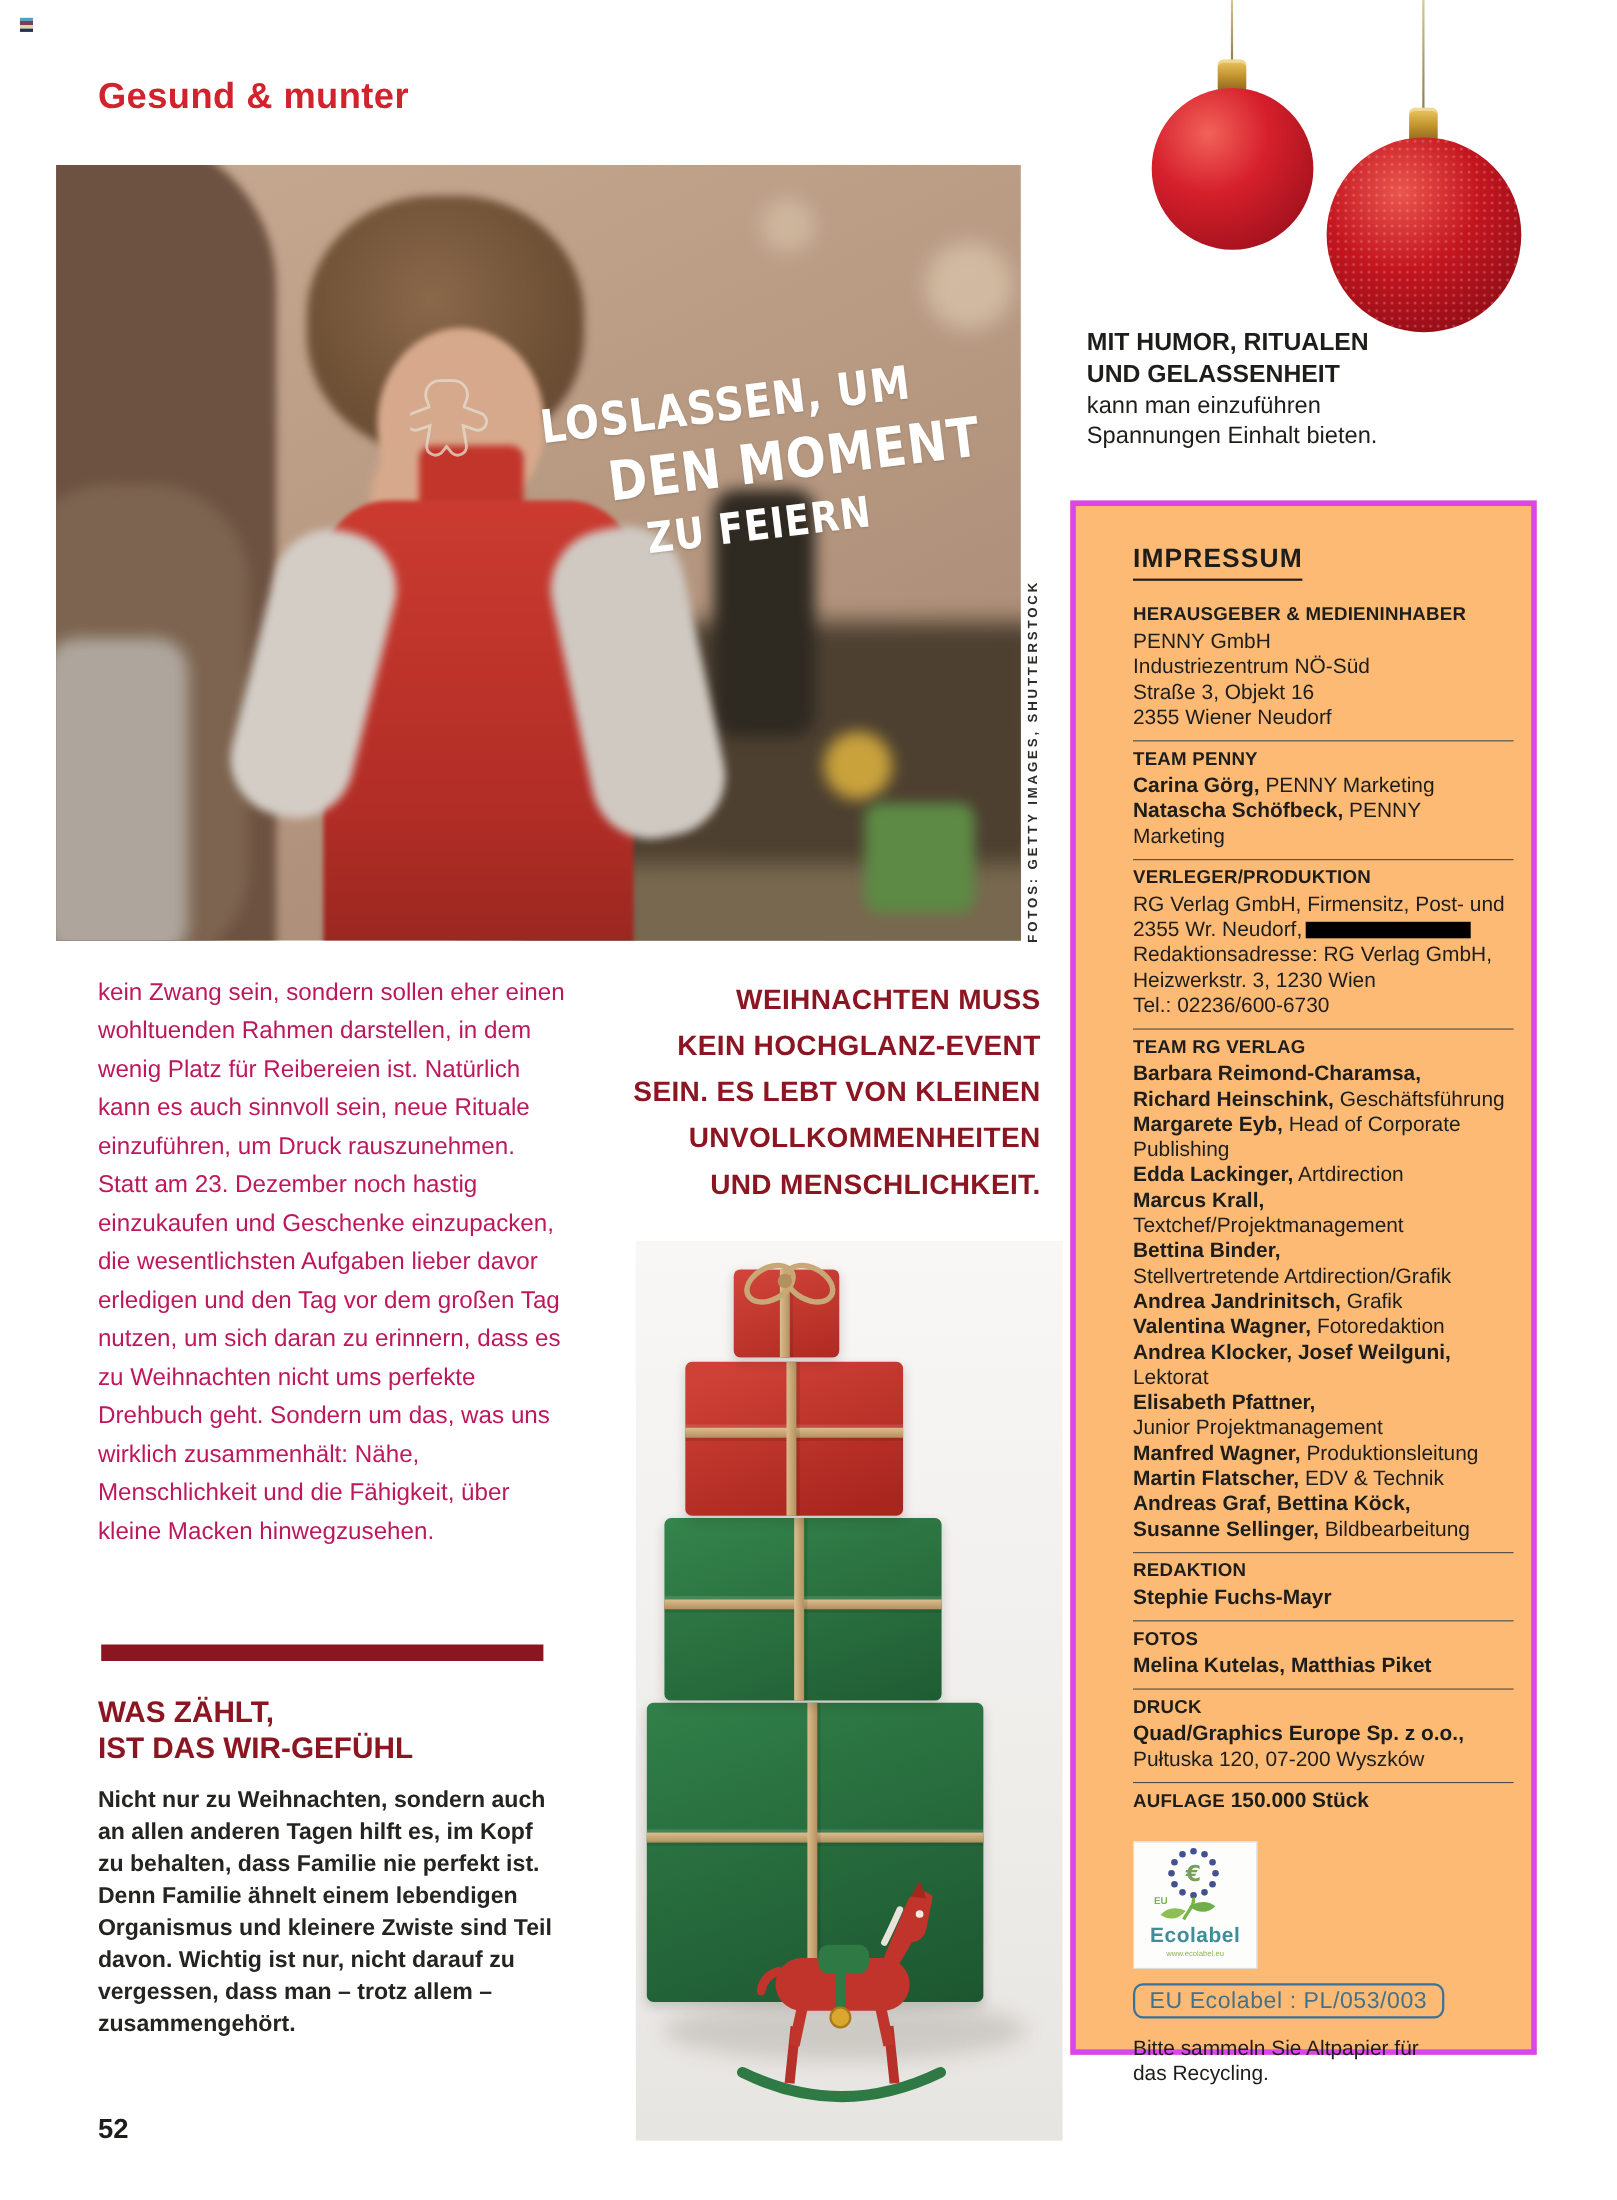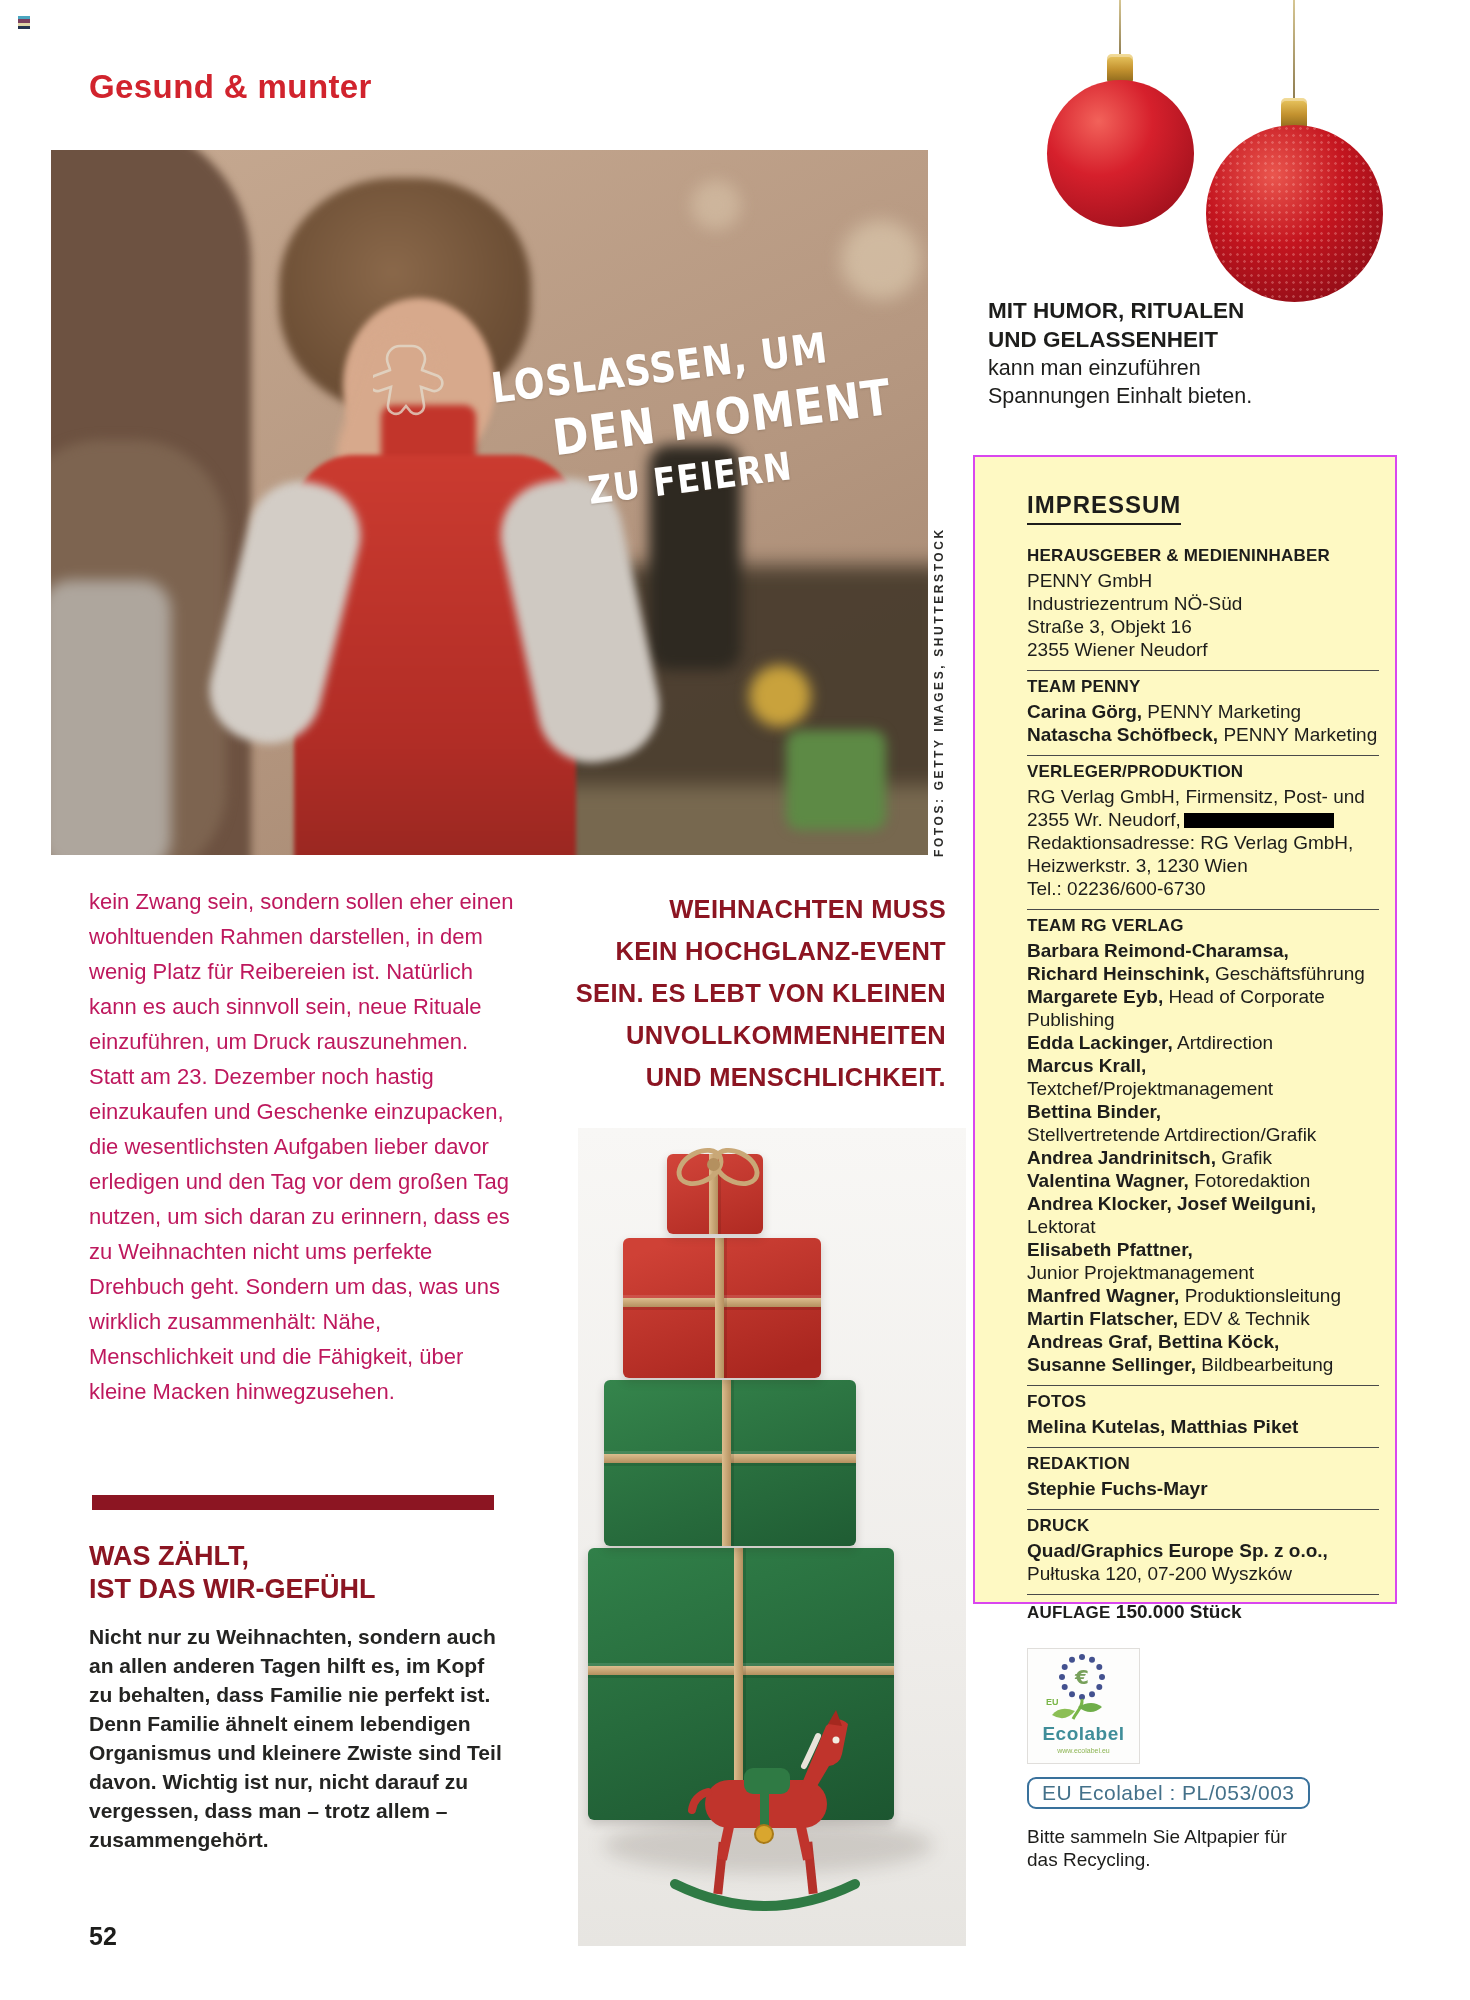--- a/index.html
+++ b/index.html
@@ -62,21 +62,21 @@
       background:radial-gradient(circle at 38% 28%,#ea564e 0%,#c4151f 42%,#860b15 92%)}
   .b2 .glitter{position:absolute;inset:0;border-radius:50%;
       background-image:radial-gradient(rgba(255,190,185,.5) 1px,transparent 1.6px);background-size:7px 7px;opacity:.6}
 
   
   .callout{position:absolute;left:988px;top:296px}
   .callout .bold-lines div{font-size:22.5px;font-weight:bold;line-height:29px}
   .callout .reg-lines div{font-size:21.5px;line-height:28px}
 
   
-  .imp-box{position:absolute;left:973px;top:455px;width:424px;height:1149px;background:#fef9c3;border:2px solid #d946ef;
+  .imp-box{position:absolute;left:973px;top:455px;width:424px;height:1413px;background:#fdba74;border:5px solid #d946ef;
            box-sizing:border-box;padding:34px 16px 0 52px}
   .imp-title{display:inline-block;font-size:24px;font-weight:bold;letter-spacing:1px;border-bottom:2px solid #1d1d1b;
              padding-bottom:4px;margin-bottom:20px}
   .imp-section{border-bottom:1px solid #4a4a4a;padding-bottom:9px;margin-bottom:5px}
   .imp-section:last-child{border-bottom:none}
   .imp-heading,.imp-heading-inline{font-size:17px;font-weight:bold;letter-spacing:.2px;line-height:21px;margin-bottom:3px}
   .imp-heading-inline{display:inline}
   .imp-line{font-size:19px;line-height:23px}
   .imp-line .b{font-weight:bold}
   .redact-bar{display:inline-block;width:150px;height:15px;background:#000;vertical-align:-2px;margin-left:3px}
@@ -222,26 +222,26 @@
           <div class="imp-line" data-interactable="false"><span data-interactable="false" class="b">Valentina Wagner,</span><span data-interactable="false"> Fotoredaktion</span></div>
           <div class="imp-line" data-interactable="false"><span data-interactable="false" class="b">Andrea Klocker, Josef Weilguni,</span><span data-interactable="false"> Lektorat</span></div>
           <div class="imp-line" data-interactable="false"><span data-interactable="false" class="b">Elisabeth Pfattner,</span></div>
           <div class="imp-line" data-interactable="false"><span data-interactable="false">Junior Projektmanagement</span></div>
           <div class="imp-line" data-interactable="false"><span data-interactable="false" class="b">Manfred Wagner,</span><span data-interactable="false"> Produktionsleitung</span></div>
           <div class="imp-line" data-interactable="false"><span data-interactable="false" class="b">Martin Flatscher,</span><span data-interactable="false"> EDV &amp; Technik</span></div>
           <div class="imp-line" data-interactable="false"><span data-interactable="false" class="b">Andreas Graf, Bettina Köck,</span></div>
           <div class="imp-line" data-interactable="false"><span data-interactable="false" class="b">Susanne Sellinger,</span><span data-interactable="false"> Bildbearbeitung</span></div>
         </div>
         <div class="imp-section" data-interactable="false">
+          <div class="imp-heading" data-interactable="false">REDAKTION</div>
+          <div class="imp-line" data-interactable="false"><span data-interactable="false" class="b">Stephie Fuchs-Mayr</span></div>
+        </div>
+        <div class="imp-section" data-interactable="false">
           <div class="imp-heading" data-interactable="false">FOTOS</div>
           <div class="imp-line" data-interactable="false"><span data-interactable="false" class="b">Melina Kutelas, Matthias Piket</span></div>
-        </div>
-        <div class="imp-section" data-interactable="false">
-          <div class="imp-heading" data-interactable="false">REDAKTION</div>
-          <div class="imp-line" data-interactable="false"><span data-interactable="false" class="b">Stephie Fuchs-Mayr</span></div>
         </div>
         <div class="imp-section" data-interactable="false">
           <div class="imp-heading" data-interactable="false">DRUCK</div>
           <div class="imp-line" data-interactable="false"><span data-interactable="false" class="b">Quad/Graphics Europe Sp. z o.o.,</span></div>
           <div class="imp-line" data-interactable="false"><span data-interactable="false">Pułtuska 120, 07-200 Wyszków</span></div>
         </div>
         <div class="imp-section" data-interactable="false">
           <div class="imp-line" data-interactable="false"><span data-interactable="false" class="imp-heading-inline">AUFLAGE</span><span data-interactable="false" class="b"> 150.000 Stück</span></div>
         </div>
       </div>

